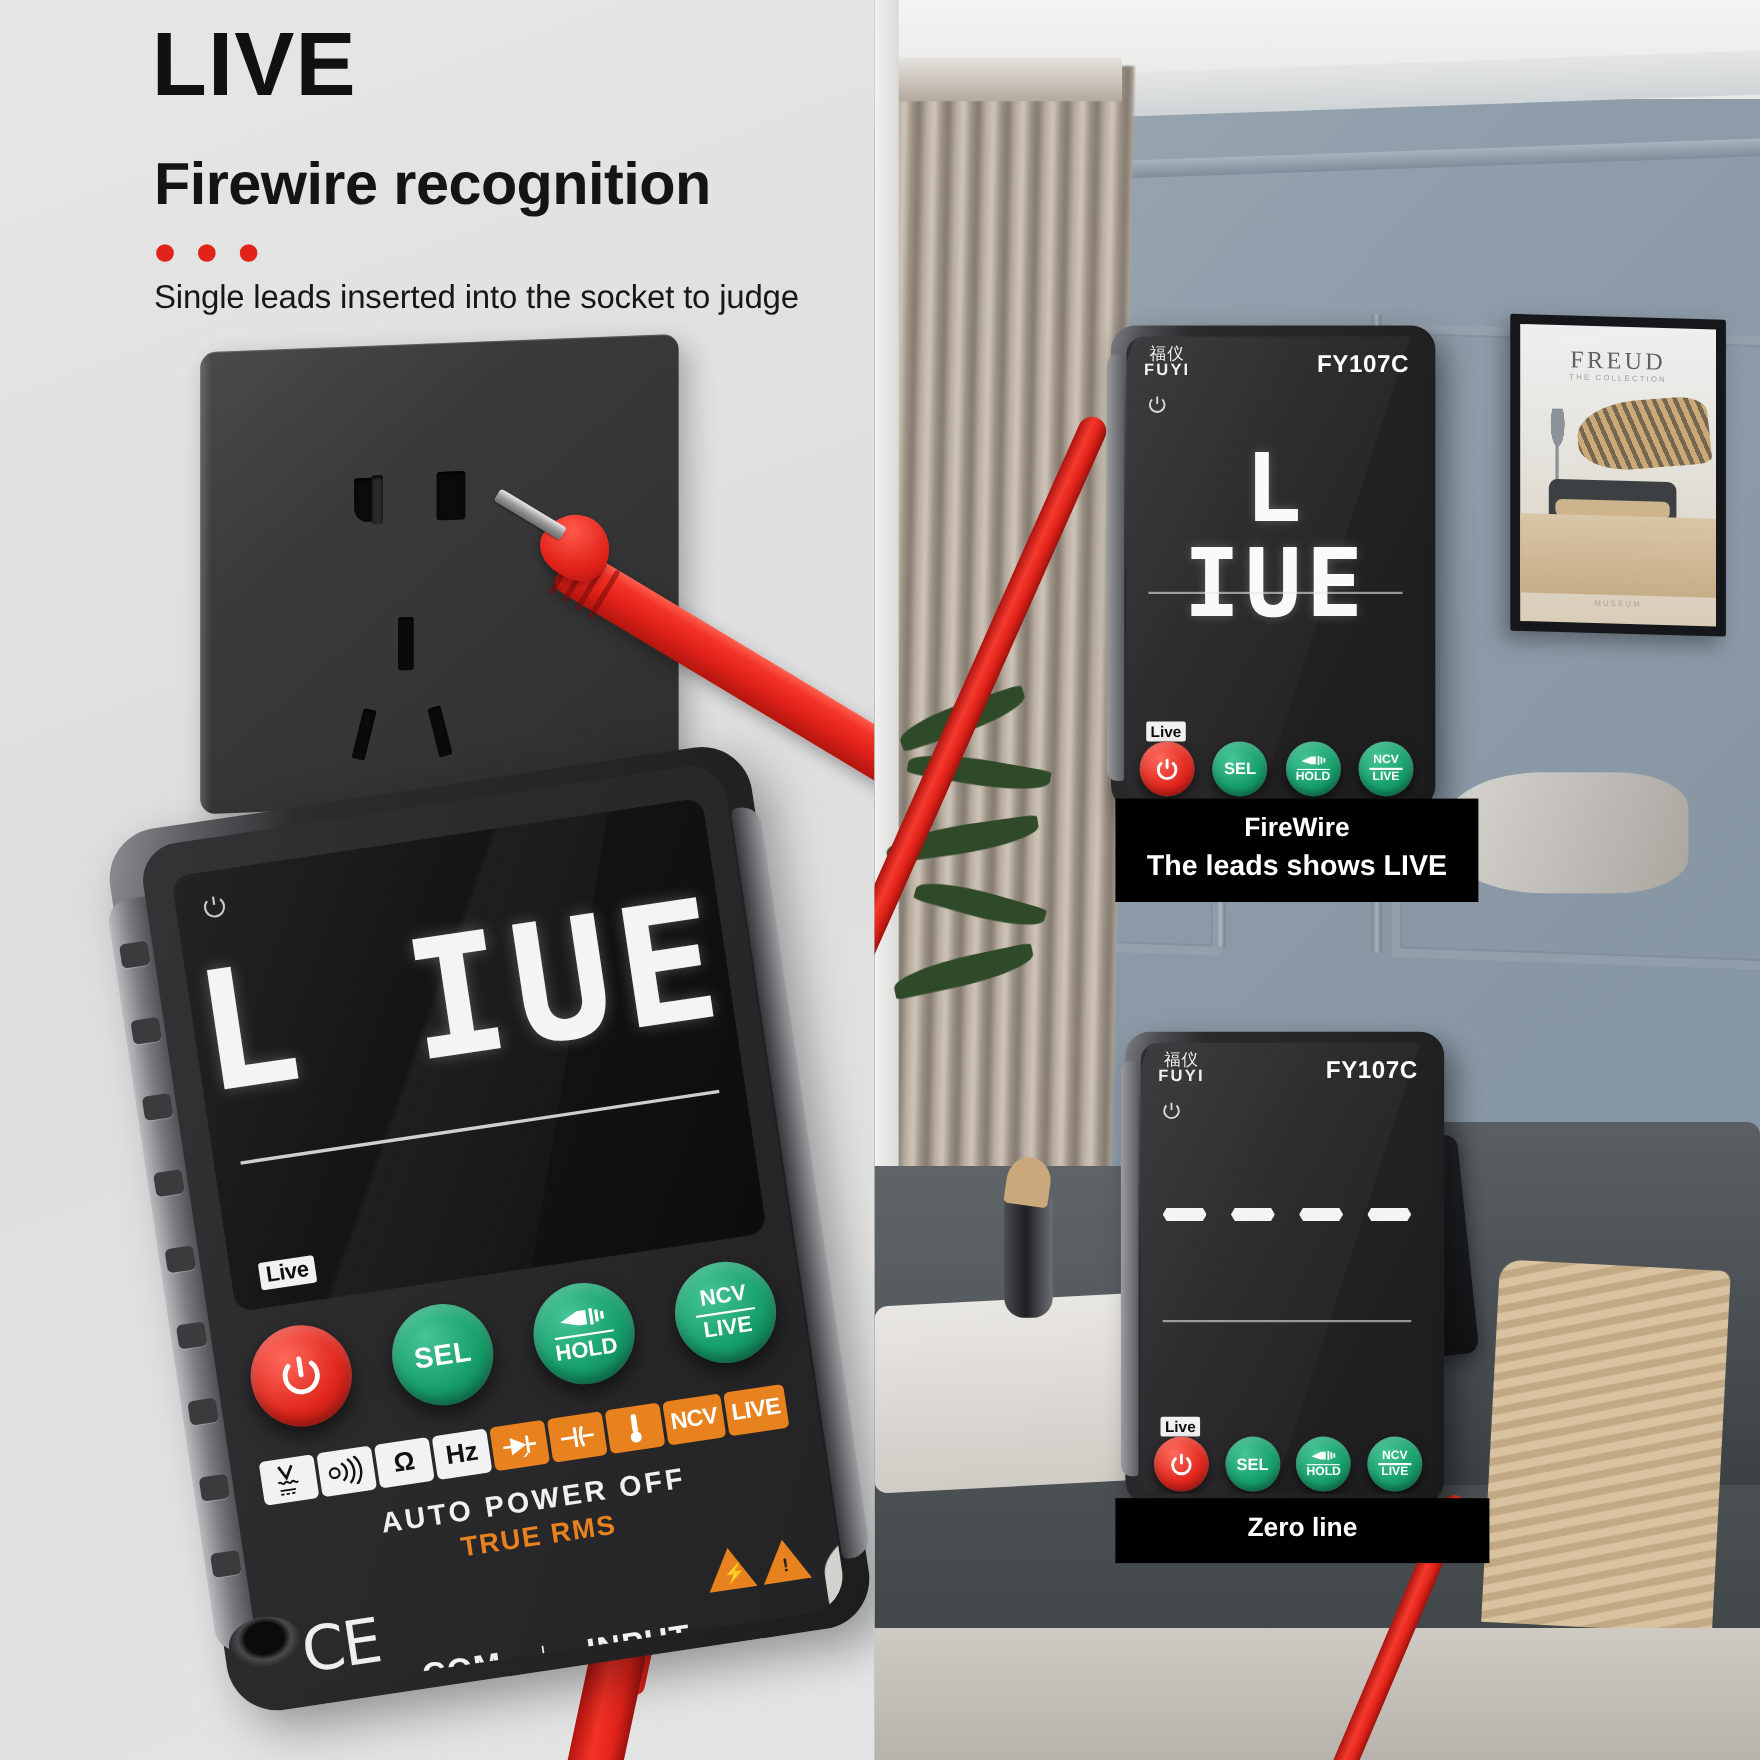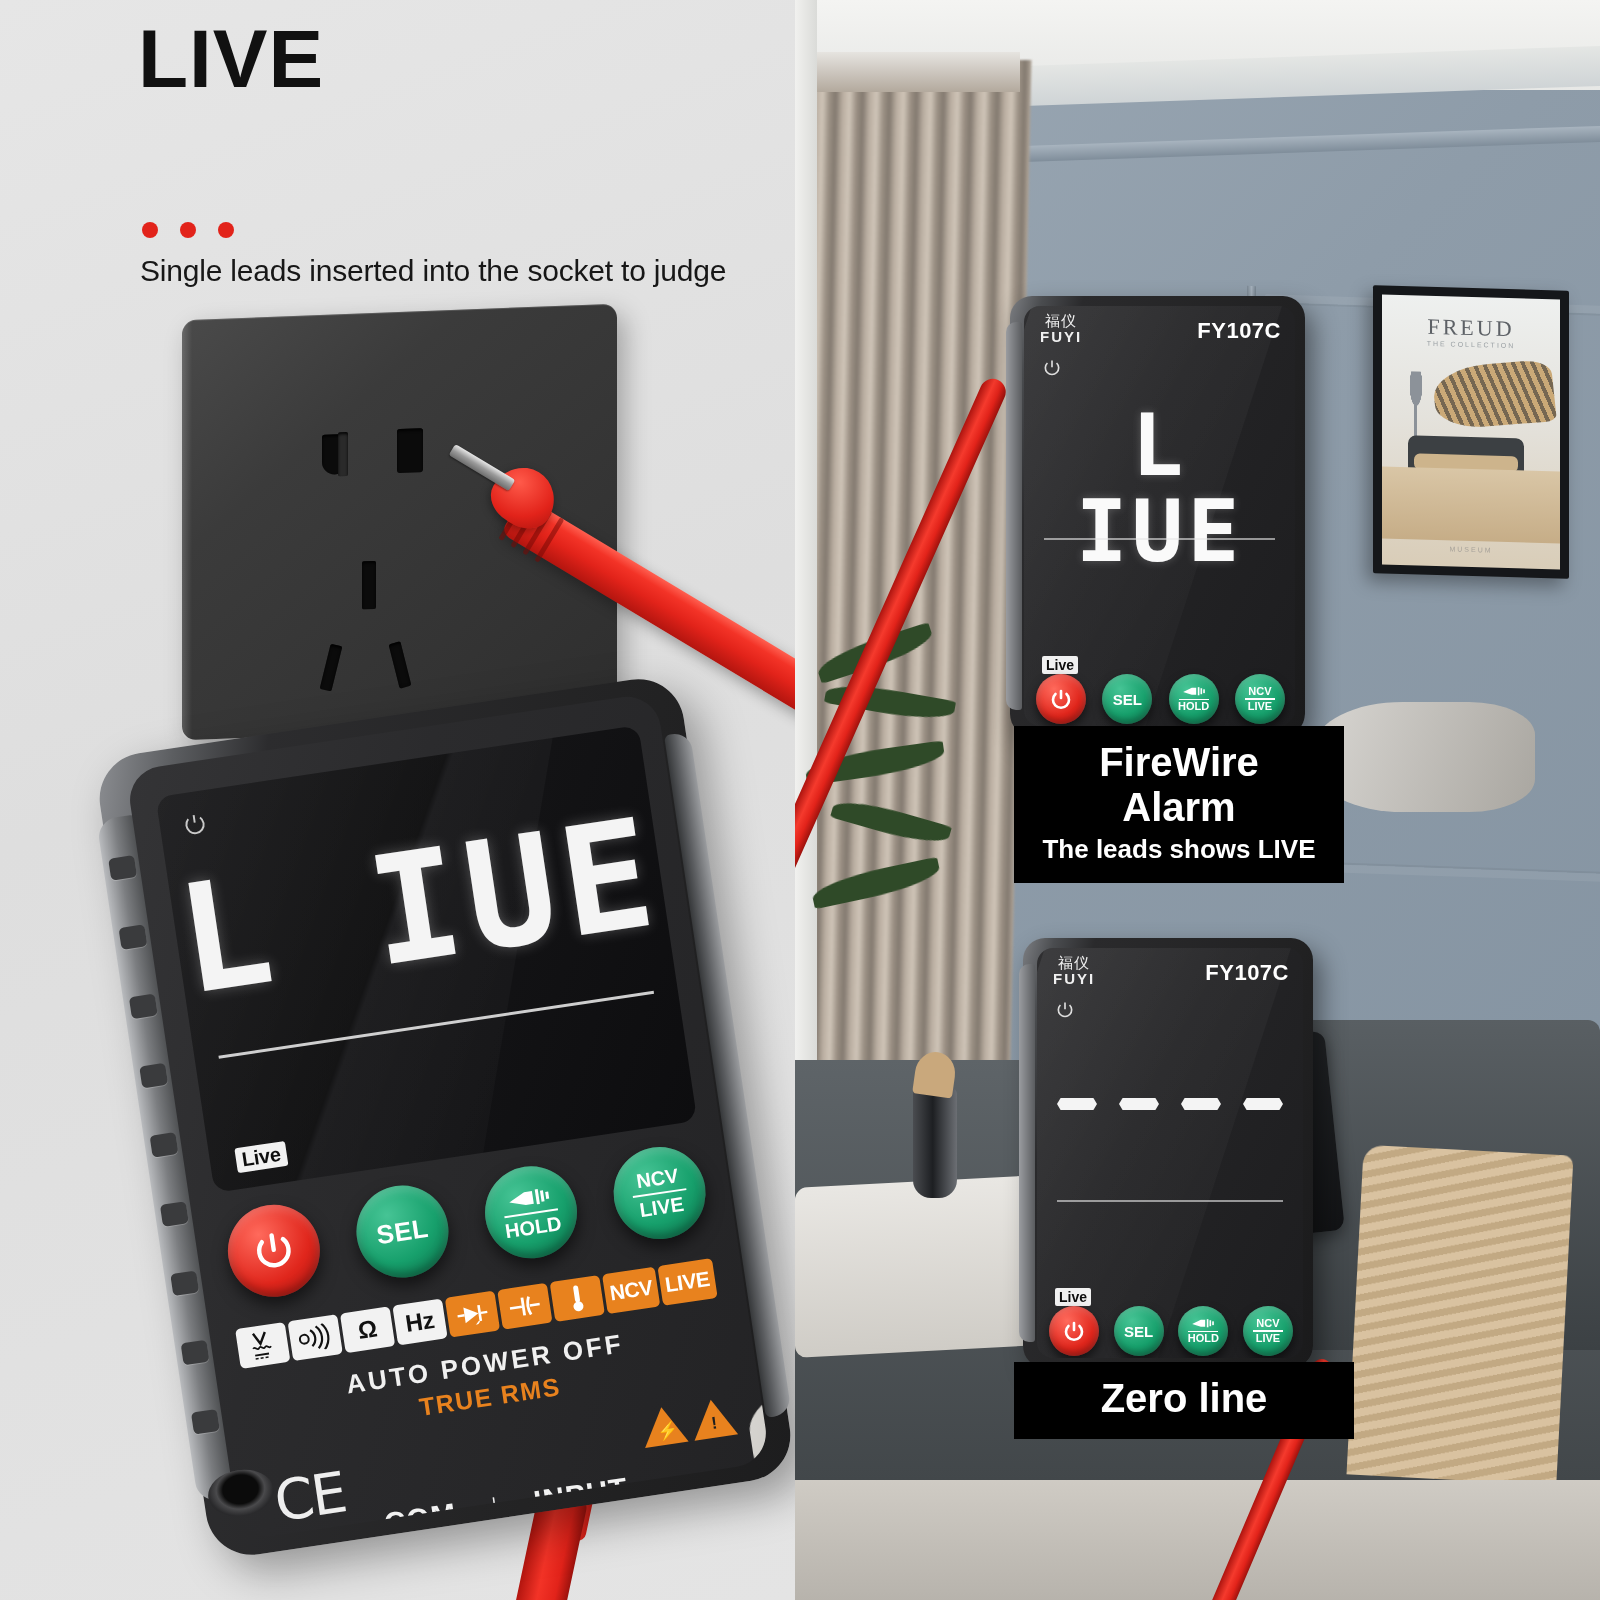--- a/index.html
+++ b/index.html
@@ -261,31 +261,32 @@
   .mini-live{position:absolute;left:18px;bottom:52px;background:#f1f1f1;color:#0d0d0d;
     font-size:14px;font-weight:700;padding:1px 4px;border-radius:2px;}
   .mini-btns{position:absolute;left:12px;right:10px;bottom:2px;display:flex;justify-content:space-between;}
   .mbtn{width:50px;height:50px;border-radius:50%;display:flex;flex-direction:column;align-items:center;justify-content:center;
     color:#fff;font-weight:700;box-shadow:0 5px 10px rgba(0,0,0,.55), inset 0 -3px 7px rgba(0,0,0,.3), inset 0 3px 7px rgba(255,255,255,.22);}
   .mbtn .l{font-size:15px;}
   .mbtn .ls{font-size:11px;line-height:1.05;text-align:center;}
   .mbtn .r{width:30px;height:1.5px;background:#fff;margin:1px 0;}
 
   .caption{position:absolute;background:#000;color:#fff;text-align:center;padding:14px 20px 18px;}
-  .cap-l1{font-size:40px;font-weight:700;line-height:1.12;}
+  .cap-l1{font-size:24px;font-weight:700;line-height:1.12;}
   .cap-l2{font-size:26px;font-weight:700;line-height:1.2;margin-top:4px;}
 </style>
 </head>
 <body>
 
 <div id="stage">
 
   <div class="left-panel">
 
     <div class="hero-title">LIVE</div>
+    <div class="hero-sub">Firewire recognition</div>
     <div class="dots">
         <i></i>
         <i></i>
         <i></i>
       </div>
     <div class="hero-desc">Single leads inserted into the socket to judge</div>
 
     <div class="socket">
       <div class="sk-hole sk-L"></div>
       <div class="sk-hole sk-L2"></div>
@@ -522,21 +523,20 @@
             <span class="ls">NCV</span>
             <div class="r"></div>
             <span class="ls">LIVE</span>
           </div>
         </div>
       </div>
     </div>
 
     <div class="caption" style="left:219px;top:726px;width:290px;">
       <div class="cap-l1">FireWire</div>
-      <div class="cap-l1">Alarm</div>
       <div class="cap-l2">The leads shows LIVE</div>
     </div>
 
     <div class="mini" style="left:228px;top:938px;width:290px;height:430px;">
       <div class="mini-shell"></div>
       <div class="mini-side"></div>
       <div class="mini-face">
         <div class="mini-brand">
           <span class="cn">福仪</span>
           <span class="en">FUYI</span>

